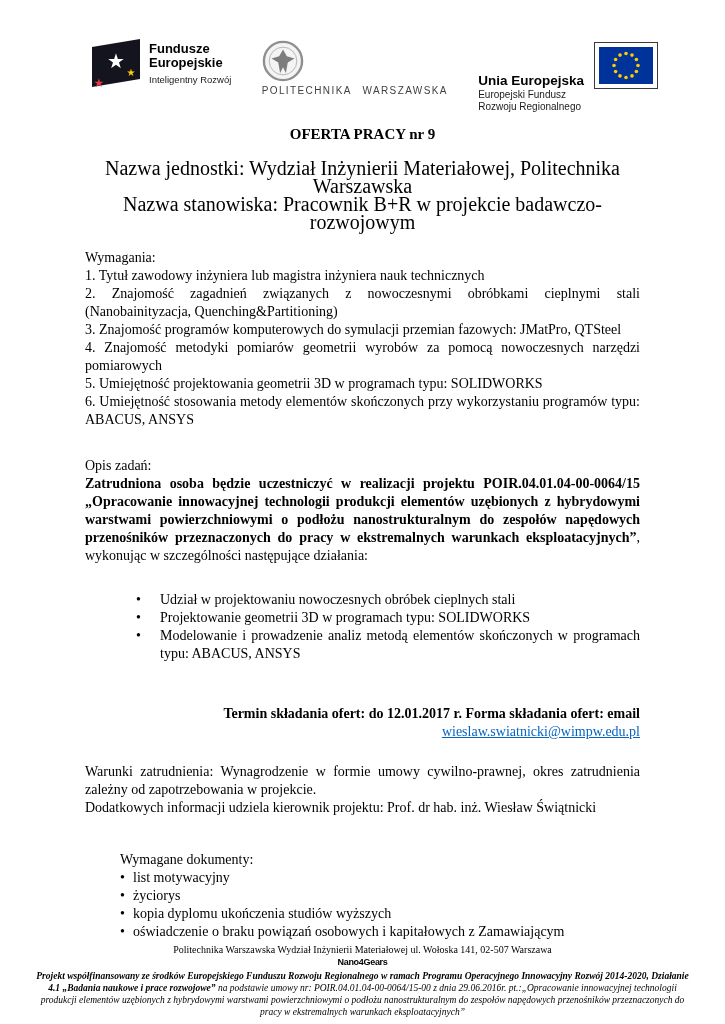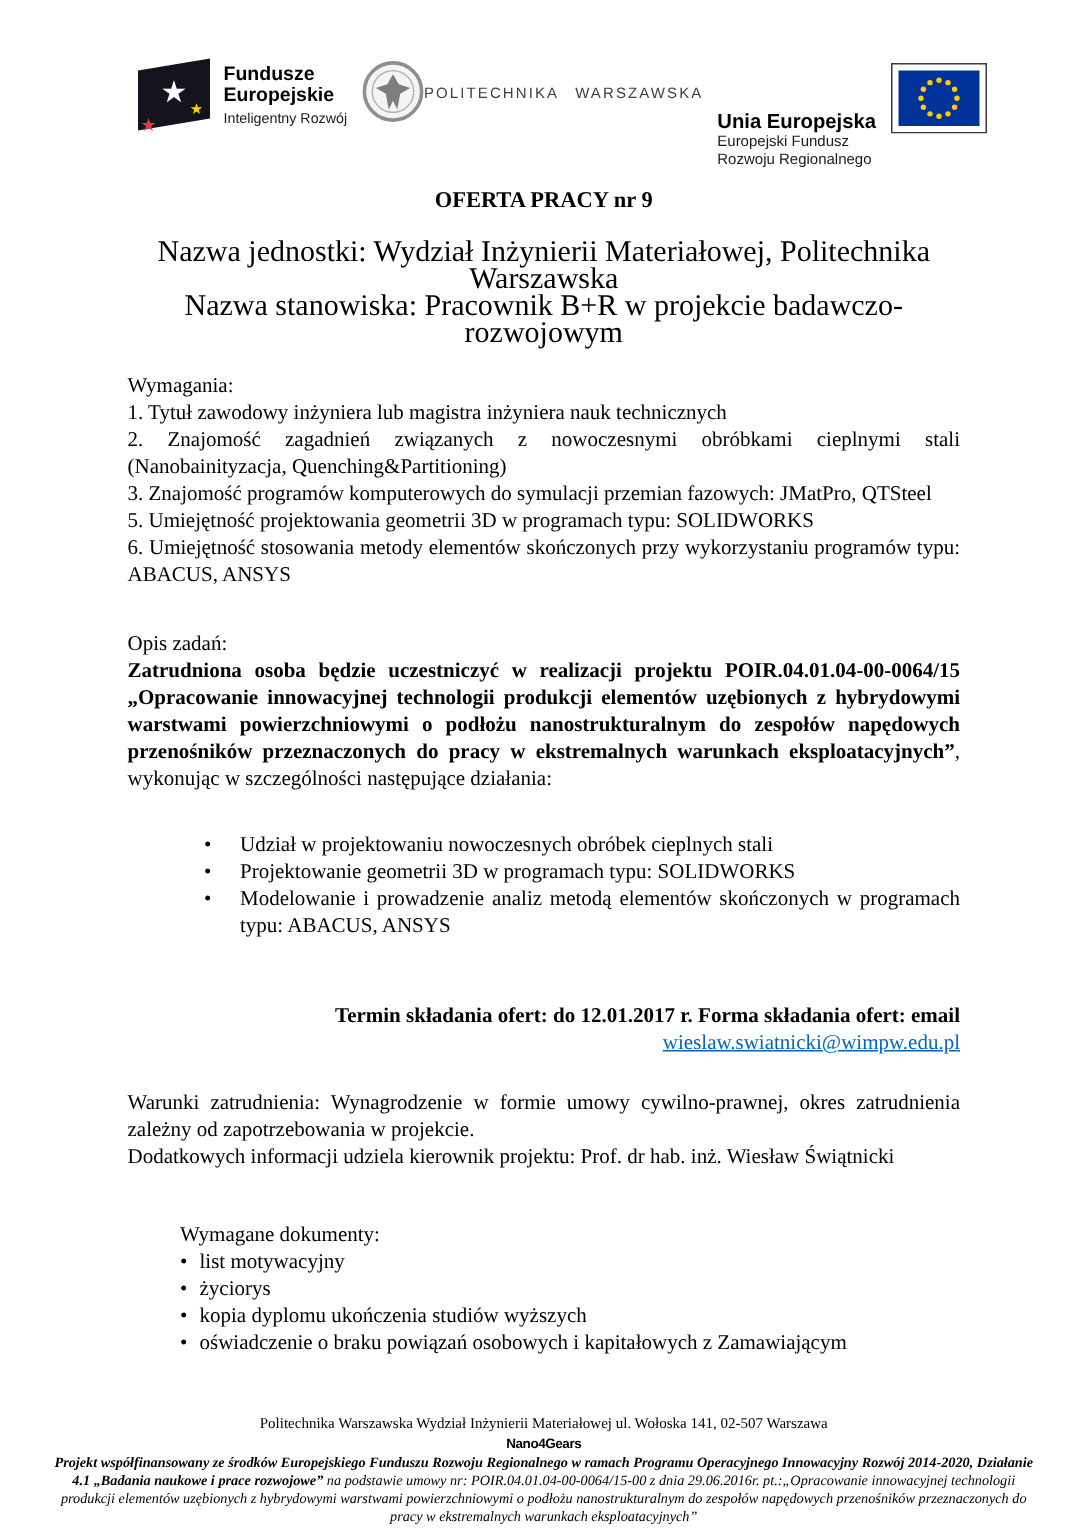--- a/index.html
+++ b/index.html
@@ -6,21 +6,21 @@
   html,body { background:#ffffff; }
   body { width:725px; height:1024px; font-family:"Liberation Serif", serif; color:#000; }
   .page { position:relative; width:725px; height:1024px; padding:38px 85px 0 85px; overflow:hidden; background:#fff; }
 
   
   .logos { display:flex; justify-content:space-between; align-items:flex-start; margin:0 -18px 0 6px; height:62px; }
   .logo-fe { display:flex; gap:8px; align-items:flex-start; }
   .logo-fe .fe-text { font-family:"Liberation Sans", sans-serif; padding-top:4px; }
   .logo-fe .fe-main { font-weight:bold; font-size:13px; line-height:14px; }
   .logo-fe .fe-sub { font-size:9.5px; margin-top:4px; color:#1a1a1a; }
-  .logo-pw { display:flex; align-items:center; margin-top:2px; }
+  .logo-pw { display:flex; flex-direction:column; margin-top:2px; }
   .pw-caption { margin-top:3px; font-family:"Liberation Sans", sans-serif; font-size:10px; letter-spacing:1.4px; word-spacing:7px; color:#3f3f3f; white-space:nowrap; }
   .logo-eu { display:flex; gap:10px; align-items:flex-start; padding-top:4px; }
   .eu-text { font-family:"Liberation Sans", sans-serif; }
   .eu-main { font-weight:bold; font-size:13.5px; line-height:16px;margin-top:31px; }
   .eu-sub { font-size:10px; line-height:12px; color:#1a1a1a; }
 
   
   .doc-title { text-align:center; font-size:15px; font-weight:bold; margin-top:26px; }
   .center-block { margin-top:16px; text-align:center; font-size:20px; line-height:18px; }
   .body-text { font-size:14px; line-height:18px; }
@@ -108,20 +108,21 @@
 
   <div class="center-block">
     <div>Nazwa jednostki: Wydział Inżynierii Materiałowej, Politechnika Warszawska</div>
     <div>Nazwa stanowiska: Pracownik B+R w projekcie badawczo-rozwojowym</div>
   </div>
 
   <p class="body-text req-heading">Wymagania:</p>
   <p class="body-text just">1. Tytuł zawodowy inżyniera lub magistra inżyniera nauk technicznych</p>
   <p class="body-text just">2. Znajomość zagadnień związanych z nowoczesnymi obróbkami cieplnymi stali (Nanobainityzacja, Quenching&amp;Partitioning)</p>
   <p class="body-text just">3. Znajomość programów komputerowych do symulacji przemian fazowych: JMatPro, QTSteel</p>
+  <p class="body-text just">4. Znajomość metodyki pomiarów geometrii wyrobów za pomocą nowoczesnych narzędzi pomiarowych</p>
   <p class="body-text just">5. Umiejętność projektowania geometrii 3D w programach typu: SOLIDWORKS</p>
   <p class="body-text just">6. Umiejętność stosowania metody elementów skończonych przy wykorzystaniu programów typu: ABACUS, ANSYS</p>
 
   <p class="body-text tasks-heading">Opis zadań:</p>
   <p class="body-text just"><span class="b">Zatrudniona osoba będzie uczestniczyć w realizacji projektu POIR.04.01.04-00-0064/15 „Opracowanie innowacyjnej technologii produkcji elementów uzębionych z hybrydowymi warstwami powierzchniowymi o podłożu nanostrukturalnym do zespołów napędowych przenośników przeznaczonych do pracy w ekstremalnych warunkach eksploatacyjnych”</span><span>, wykonując w szczególności następujące działania:</span></p>
 
   <ul class="tasks-list body-text">
     <li>Udział w projektowaniu nowoczesnych obróbek cieplnych stali</li>
     <li>Projektowanie geometrii 3D w programach typu: SOLIDWORKS</li>
     <li>Modelowanie i prowadzenie analiz metodą elementów skończonych w programach typu: ABACUS, ANSYS</li>

